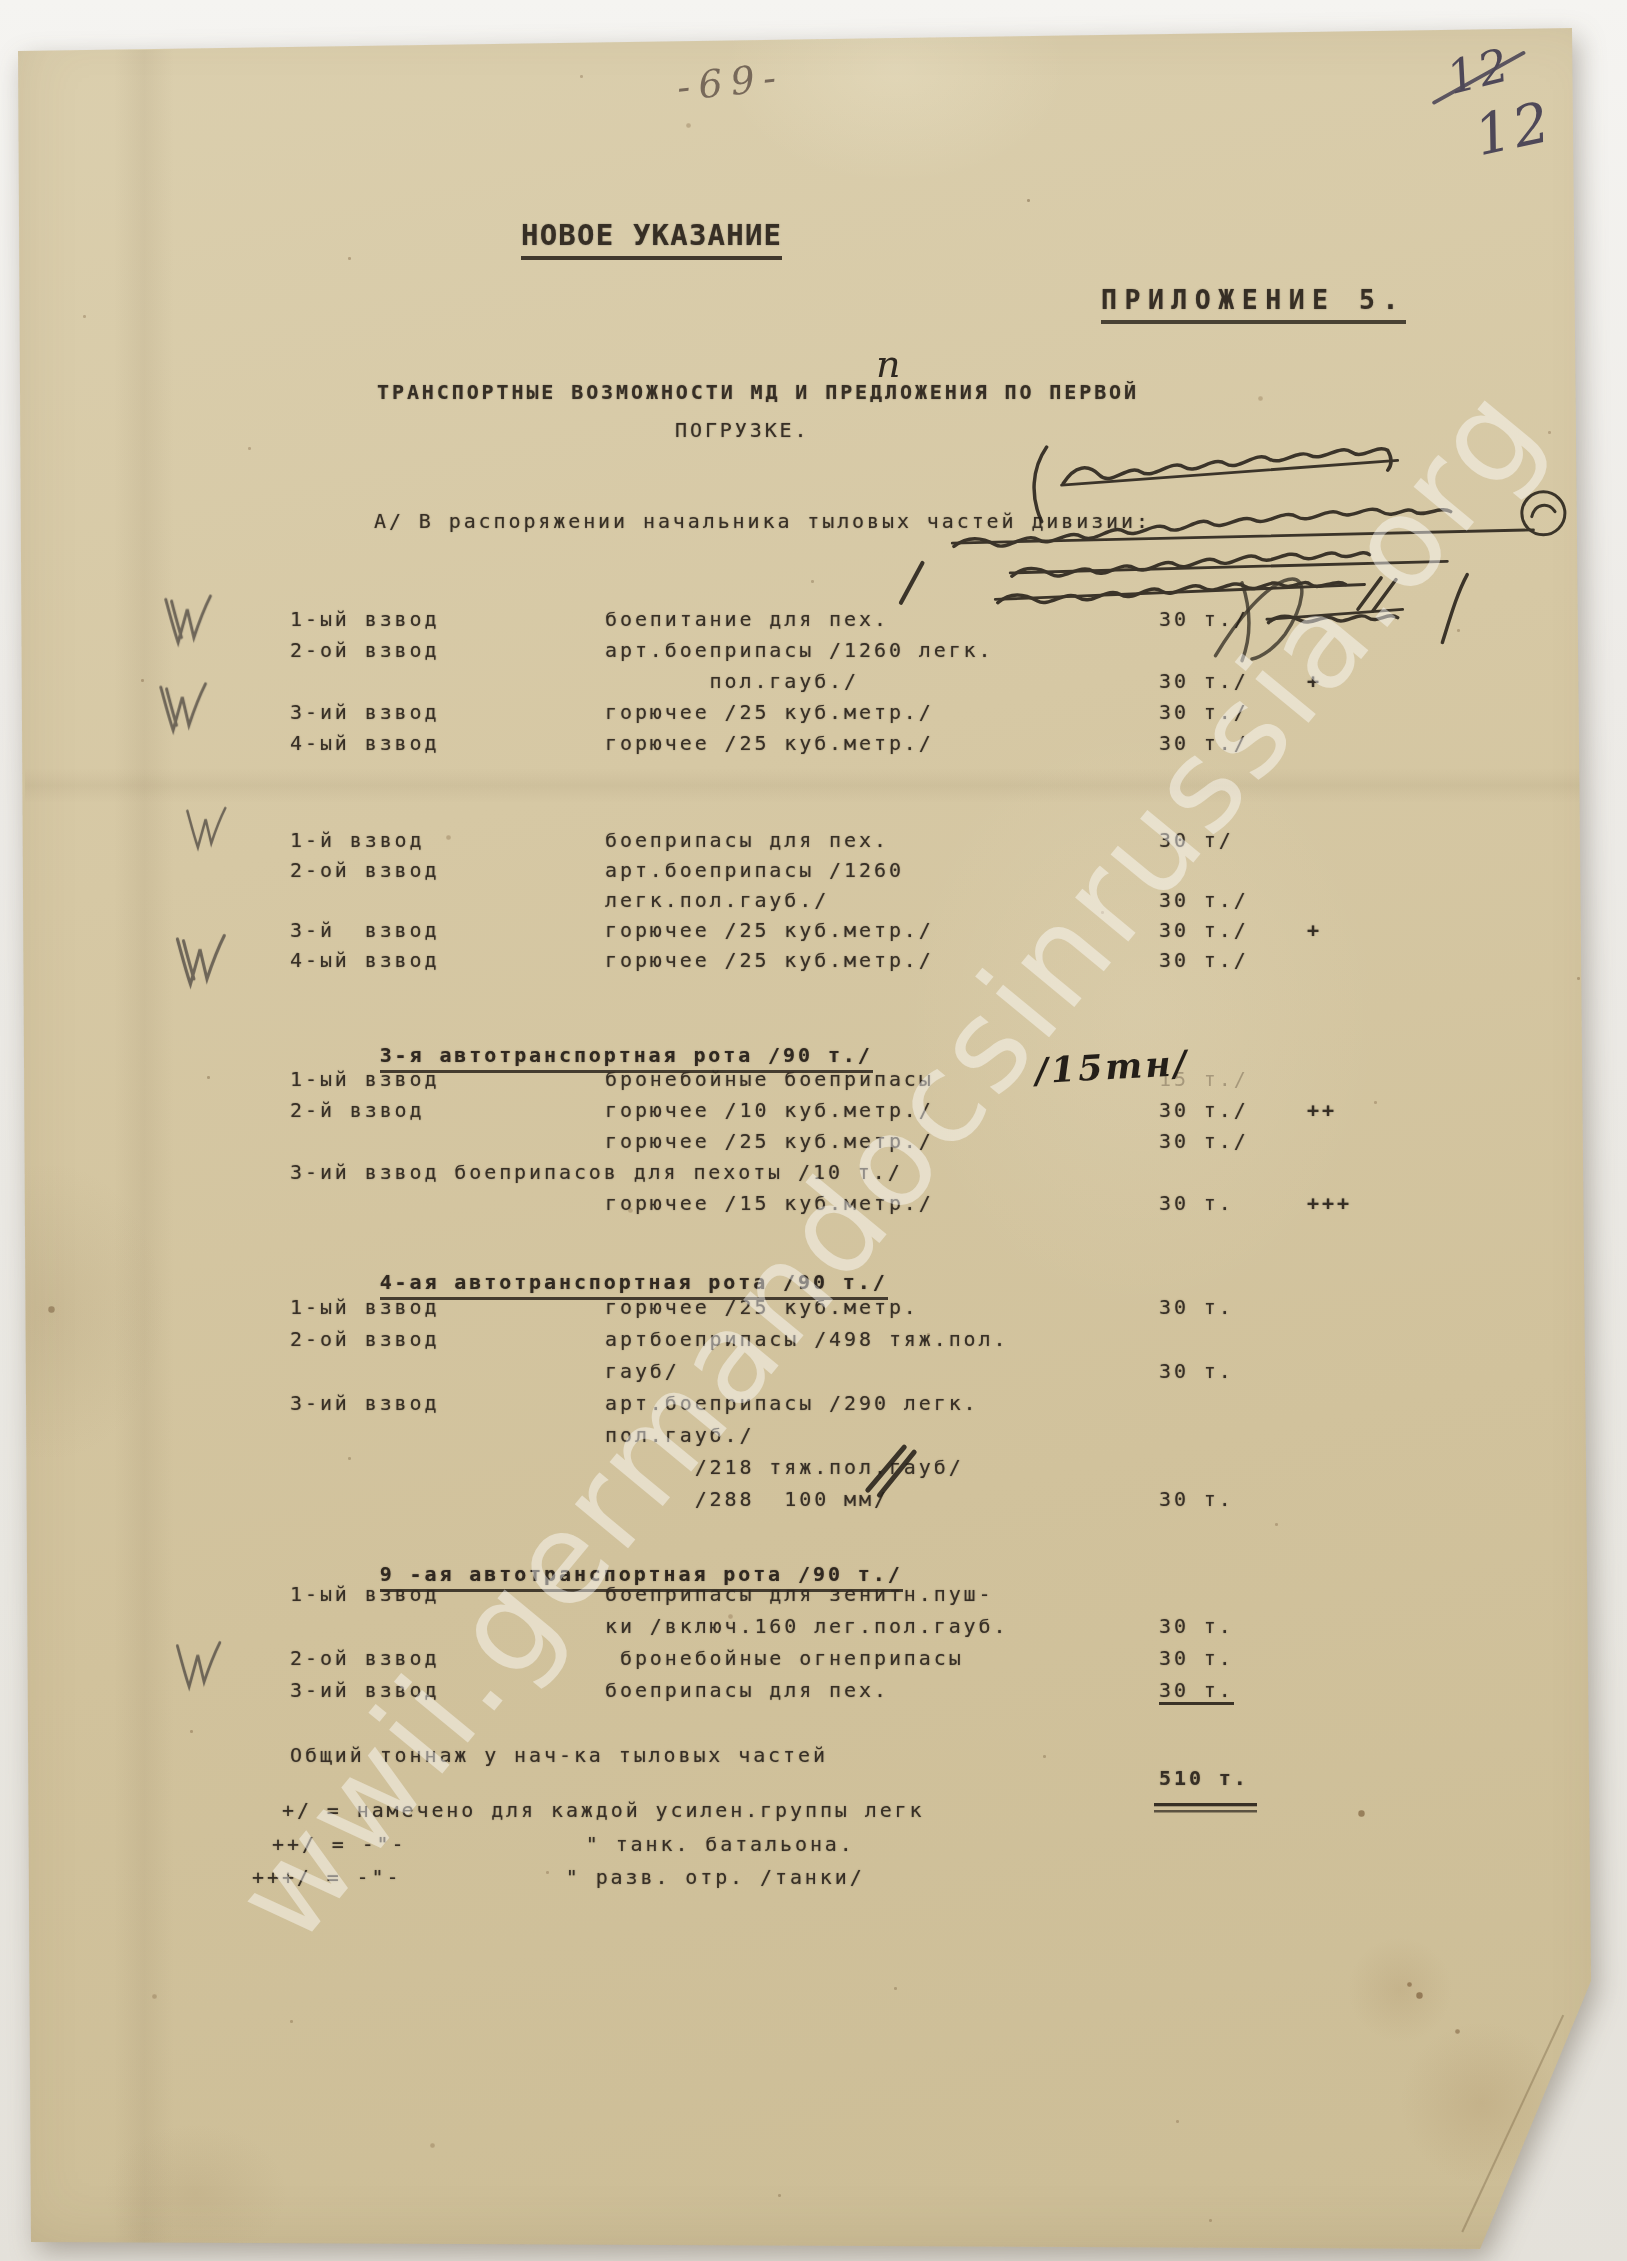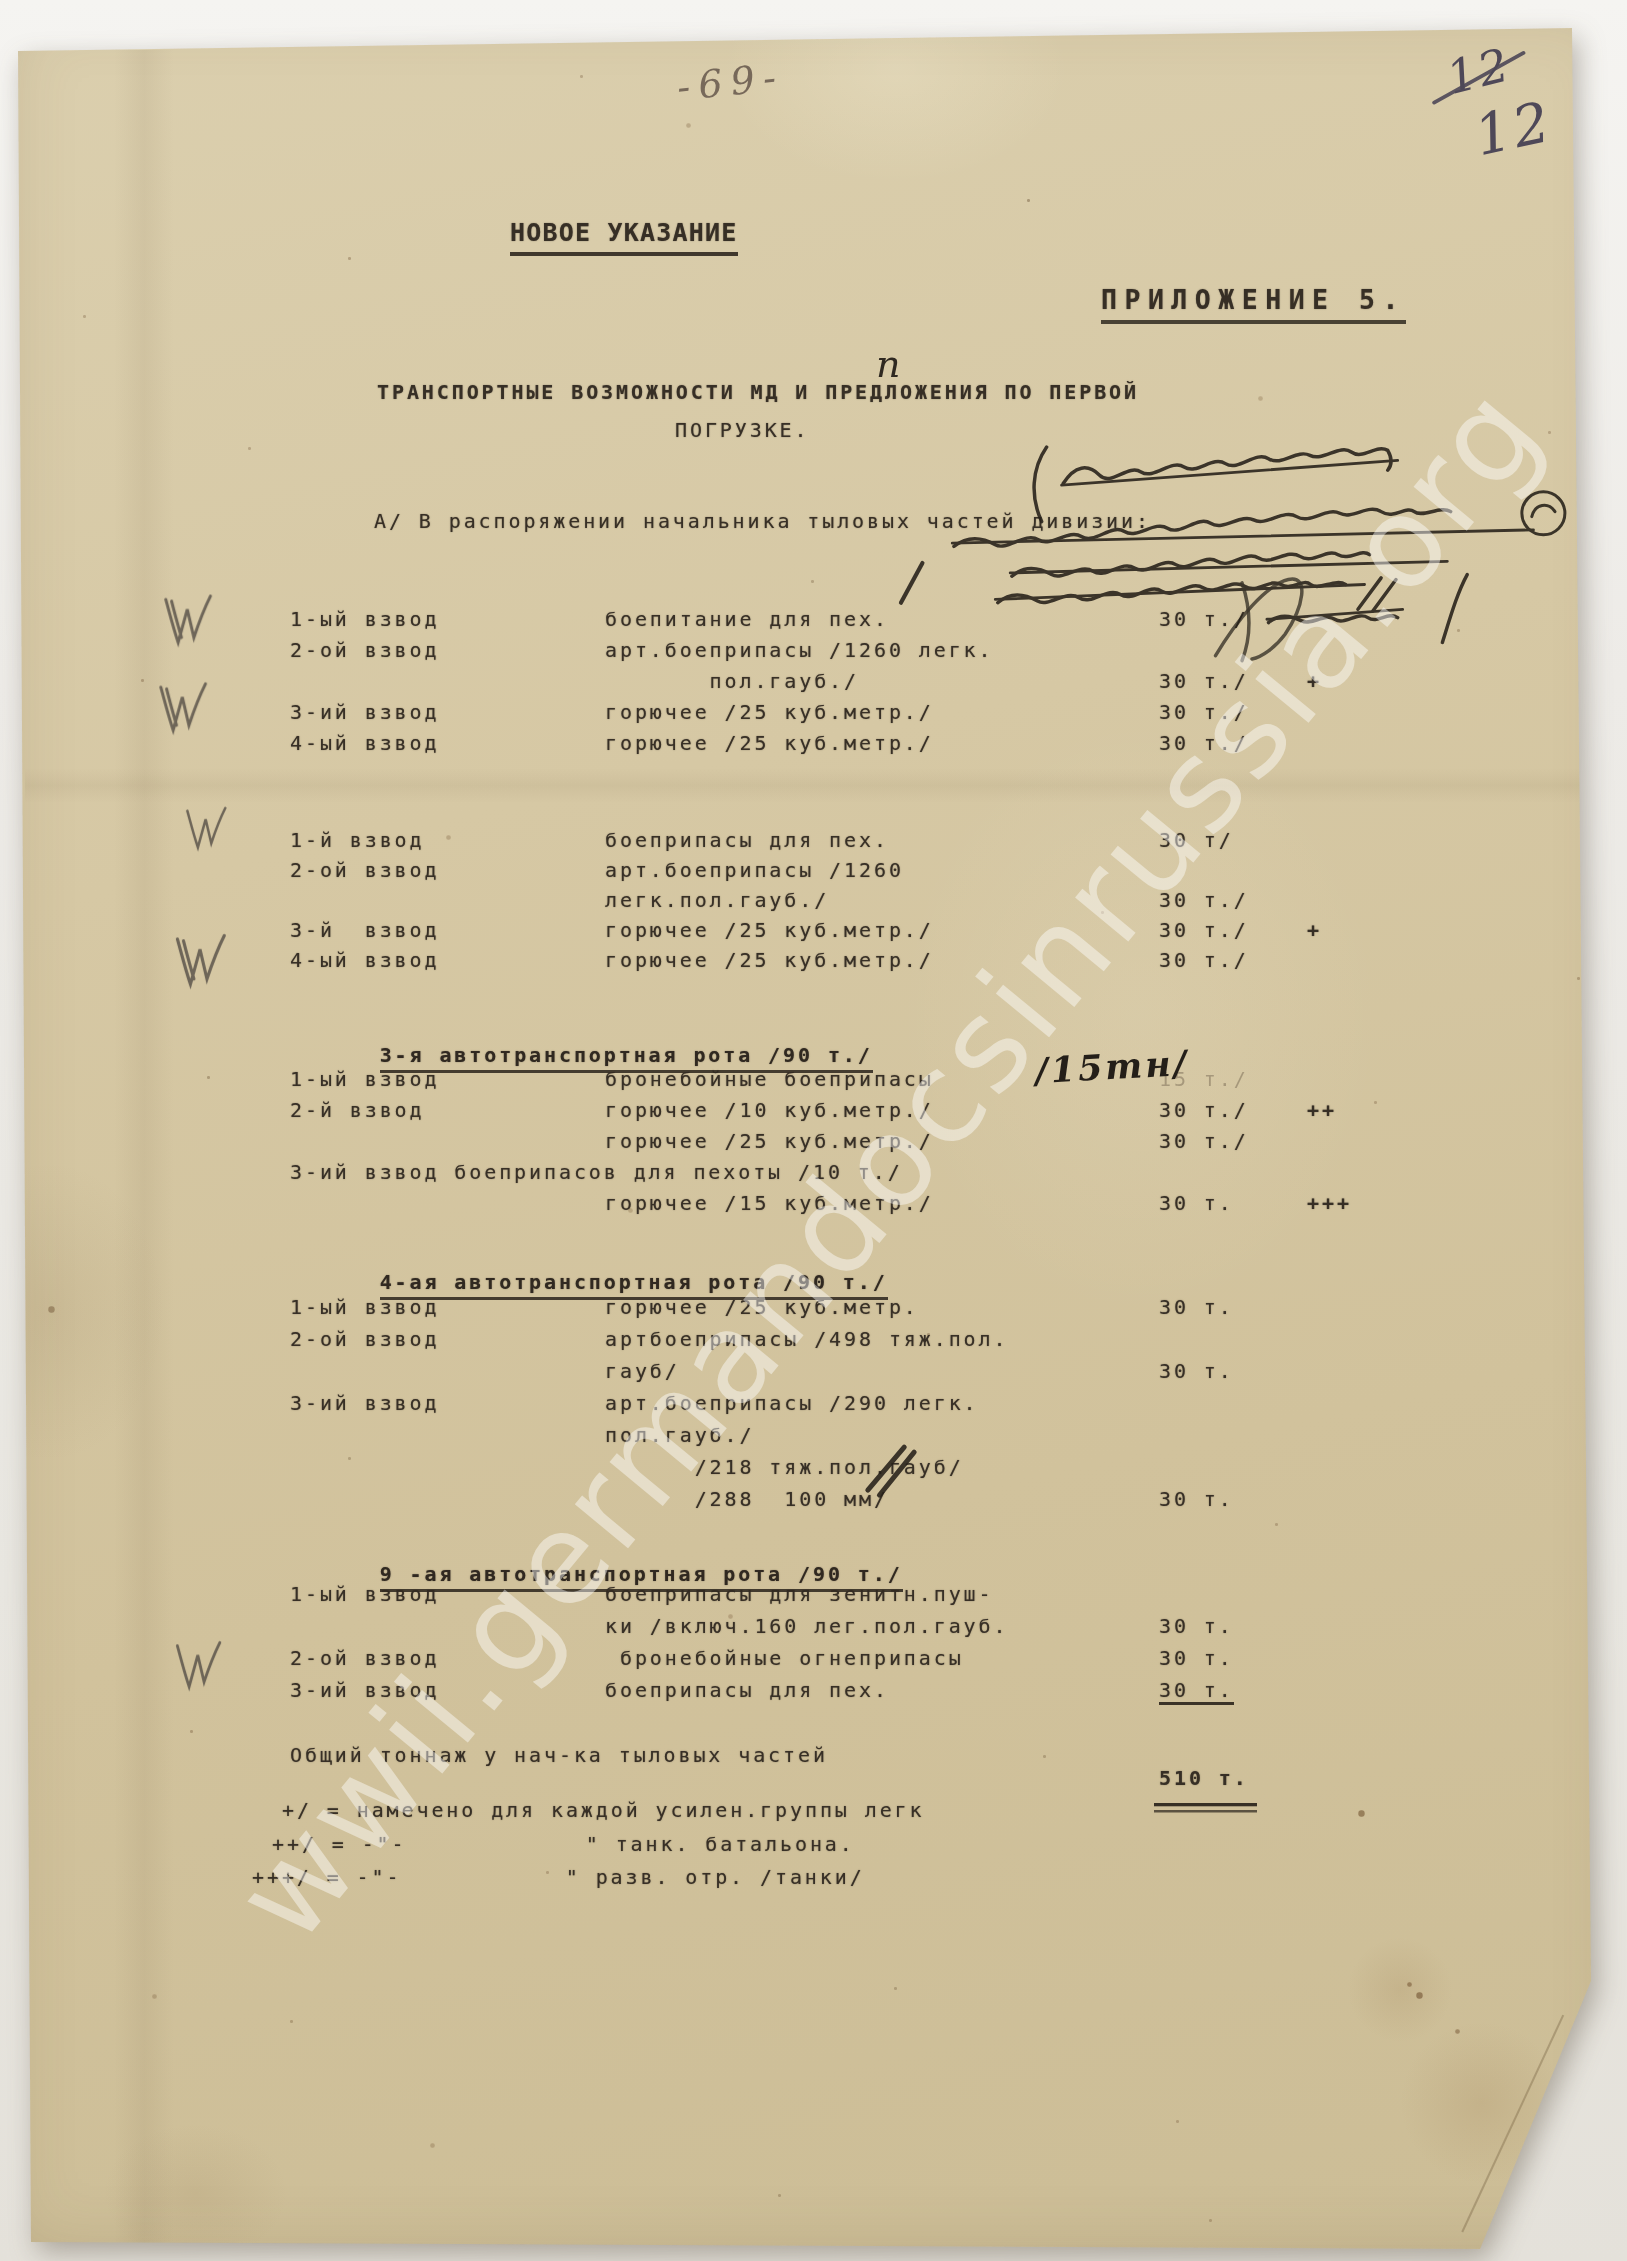--- a/index.html
+++ b/index.html
@@ -48,21 +48,21 @@
       778px 2194px 0 0 rgba(100,75,45,.3), 50px 1308px 0 1.7px rgba(95,65,35,.4),
       1577px 977px 0 0 rgba(110,80,50,.35), 1548px 431px 0 0 rgba(110,80,50,.3),
       83px 315px 0 0 rgba(110,80,50,.3), 580px 75px 0 0 rgba(110,80,50,.3),
       1209px 2219px 0 0 rgba(110,80,50,.3), 153px 1995px 0 0.8px rgba(120,90,55,.3)}
 
   
   .t{position:absolute;font-family:"DejaVu Sans Mono","Liberation Mono",monospace;
      font-size:20px;line-height:1.12;letter-spacing:2.9px;color:rgba(50,42,33,.93);
      white-space:pre;text-shadow:0 0 1.3px rgba(50,42,33,.6)}
 
-  .heading{left:510px;top:219px;font-size:25px;letter-spacing:1.2px;font-weight:bold;
+  .heading{left:521px;top:219px;font-size:29px;letter-spacing:1.2px;font-weight:bold;
      border-bottom:4.1px solid rgba(42,35,27,.88);padding-bottom:5px}
   .annex{left:1101px;top:285px;font-size:26.5px;letter-spacing:7.5px;font-weight:bold;
      border-bottom:4.1px solid rgba(42,35,27,.82);padding-bottom:5px}
   .title1{left:377px;top:381px;font-weight:bold}
   .title2{left:675px;top:419px;font-weight:normal}
   .intro{left:374px;top:510px}
 
   .sec{left:290px}
   .sec-header{display:inline-block;font-weight:bold;color:rgba(44,37,29,.95);
      border-bottom:3.3px solid rgba(42,35,27,.85);padding-bottom:3.3px}

